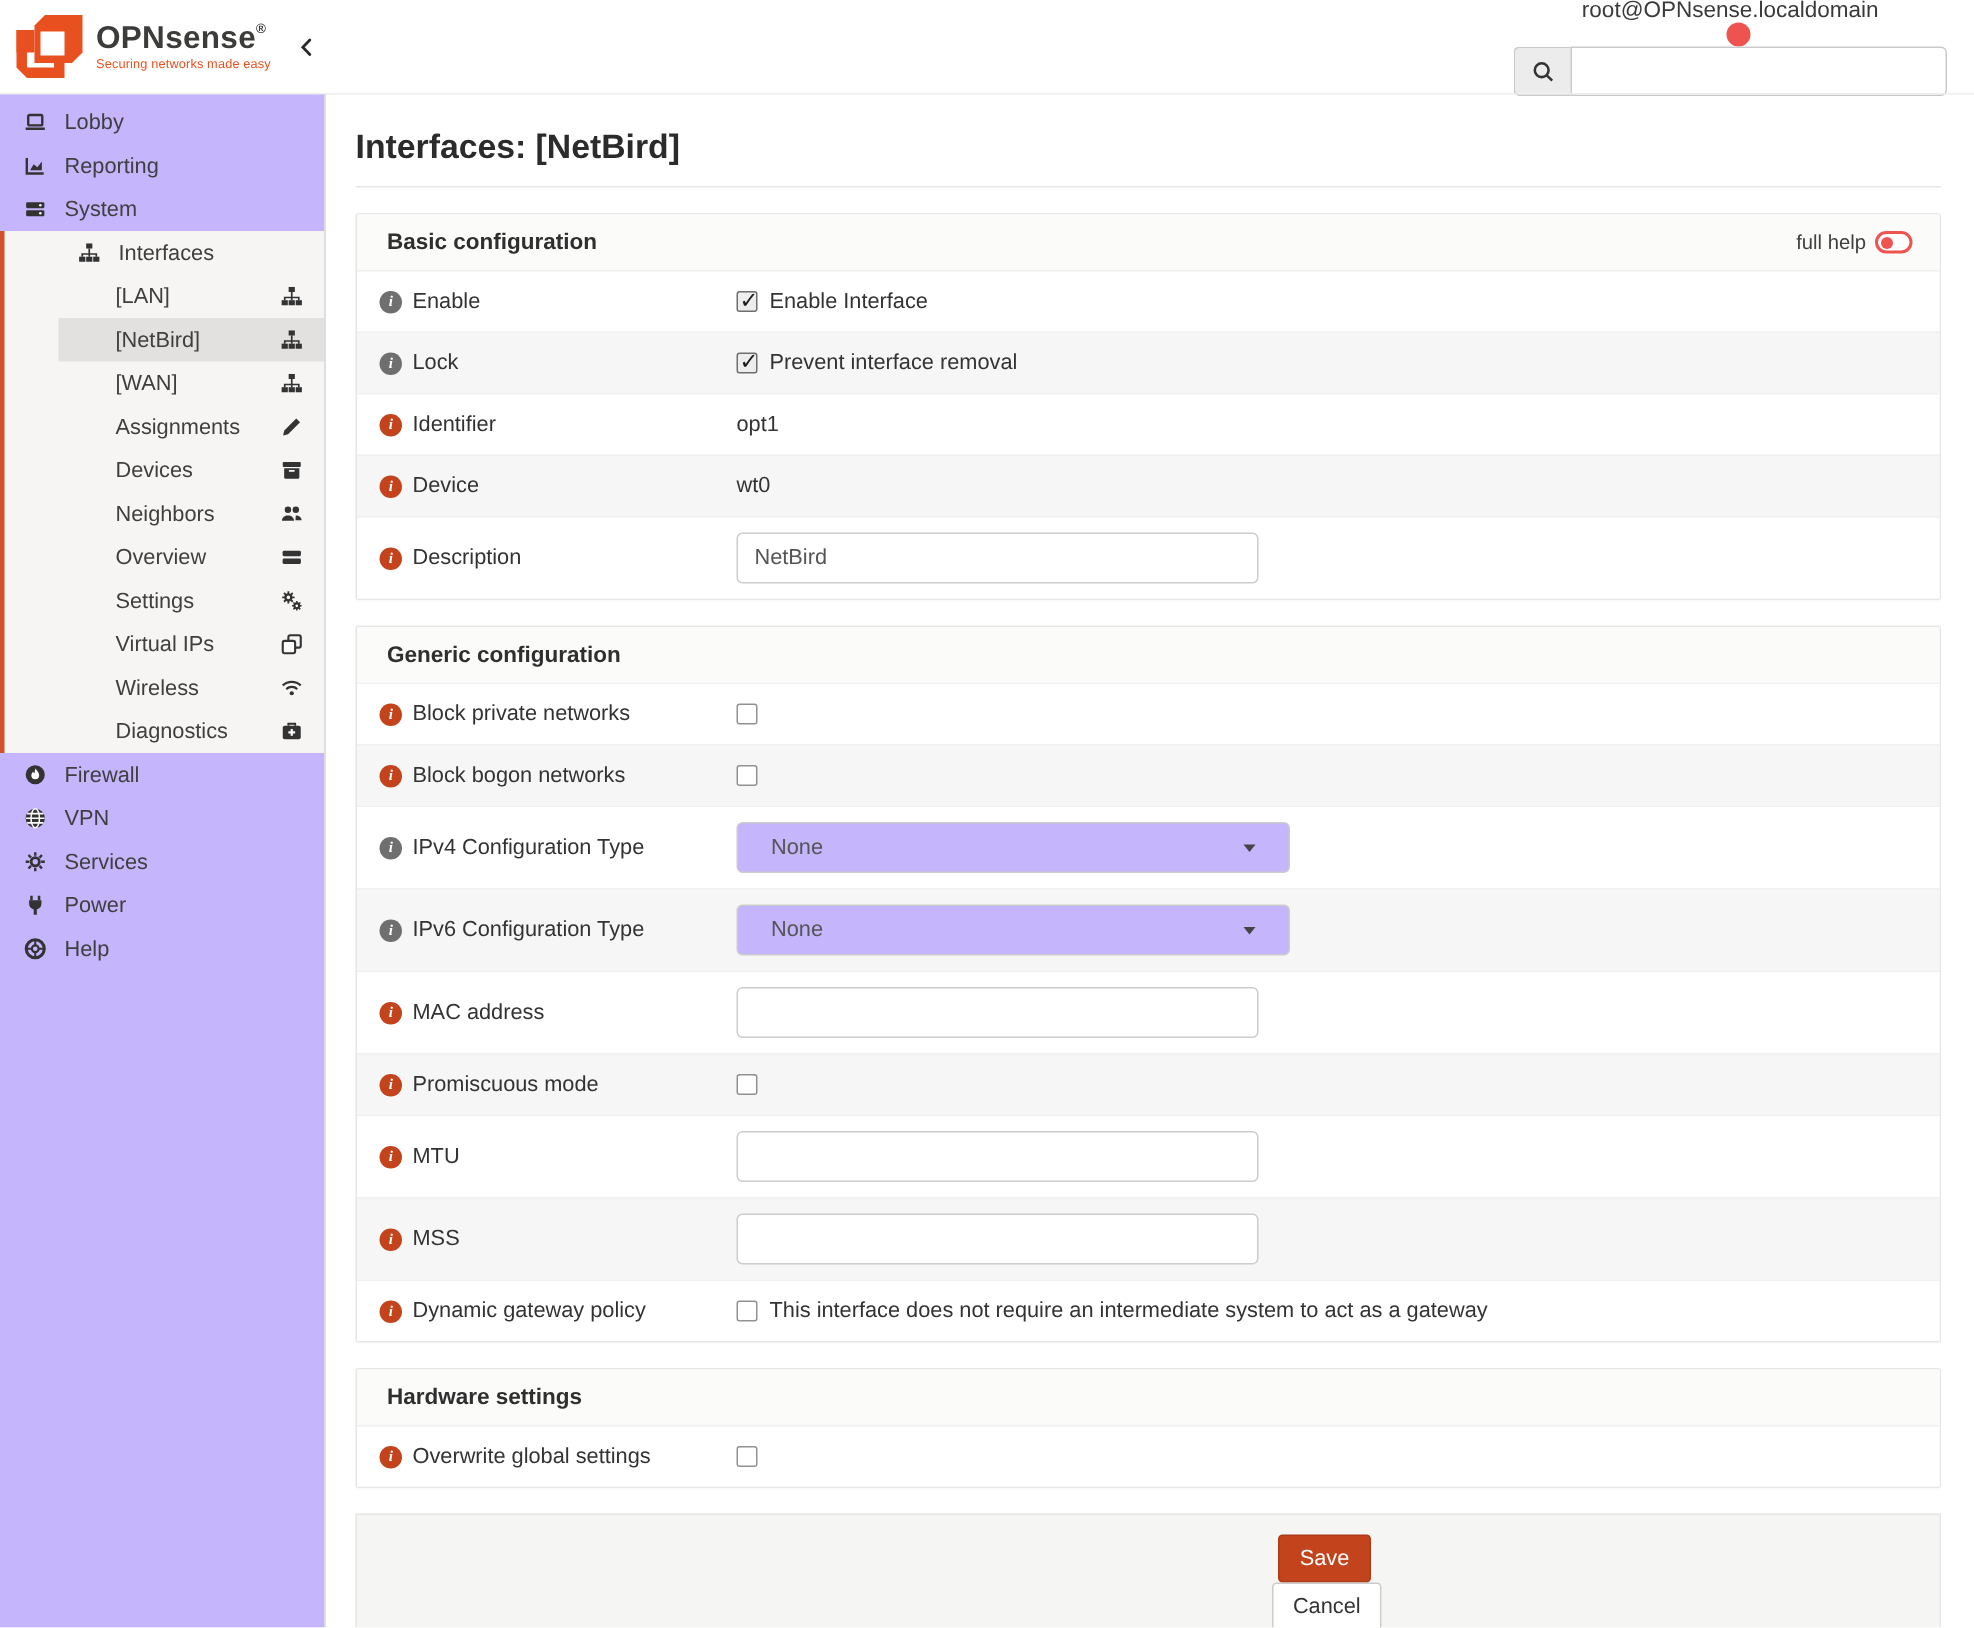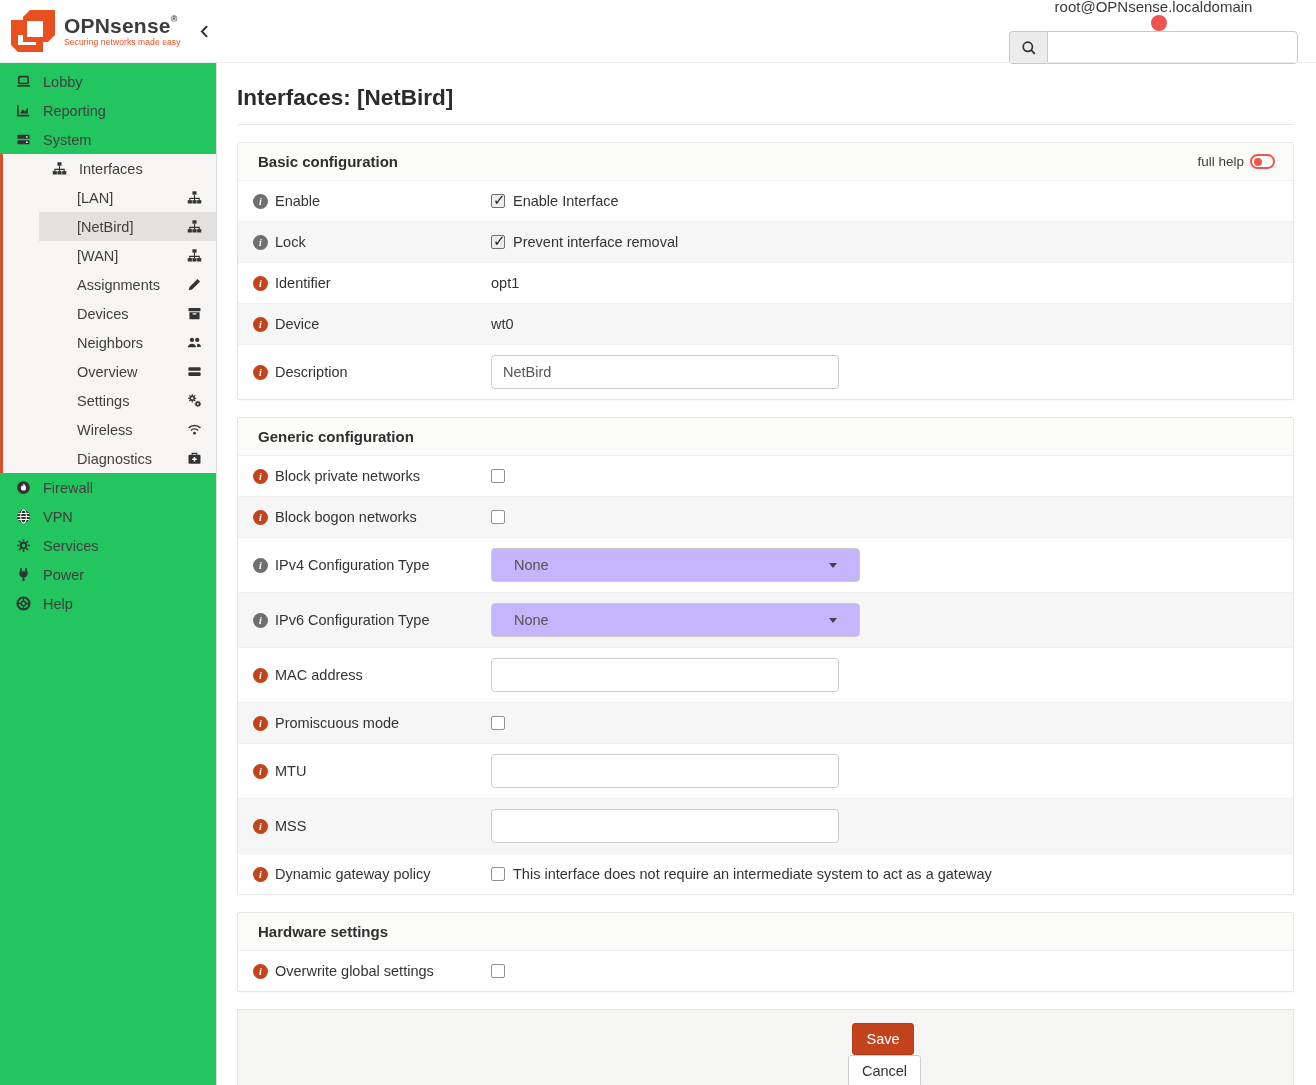--- a/index.html
+++ b/index.html
@@ -16,21 +16,21 @@
   .collapse { margin-left:16px; color:#2b2b2b; display:flex; cursor:pointer; }
   .hdr-right { display:flex; align-items:center;flex-direction:column; }
   .user { font-size:15px; color:#3a3a3a; }
   .status-dot { width:16px; height:16px; border-radius:50%; background:#ef5350; margin:0 14px 0 25px; }
   .search { display:flex; width:289px; height:33px; }
   .search-addon { width:38px; background:#ececec; border:1px solid #c9c9c9; border-right:none; border-radius:4px 0 0 4px; display:flex; align-items:center; justify-content:center; color:#333; }
   .search input { flex:1; border:1px solid #c9c9c9; border-radius:0 4px 4px 0; padding:0 10px; font:14px "Liberation Sans",sans-serif; color:#333; outline:none; background:#fff; }
 
   
   .layout { display:flex; height:1023px; }
-  .sidebar { width:217px; flex:none; background:#22c55e; border-right:1px solid #ddd; border-top:1px solid #eee; padding-top:4px; }
+  .sidebar { width:217px; flex:none; background:#c4b5fd; border-right:1px solid #ddd; border-top:1px solid #eee; padding-top:4px; }
   .main { flex:1; border-top:1px solid #eee; padding:0 22px 40px 20px; overflow:hidden; }
 
   
   .nav-item { height:29px; display:flex; align-items:center; padding:0 14px; font-size:14.5px; color:#3f3f3f; cursor:pointer; }
   .nav-item .ico { width:18px; margin-right:11px; color:#333; display:flex; align-items:center; justify-content:center; flex:none; }
   .ico svg { width:15px; height:15px; }
   .nav-group { background:#f6f5f4; border-left:3px solid #d3502c; }
   .nav-group .nav-item { padding-left:11px;margin-left:36px; }
   .nav-child { justify-content:space-between; padding-left:38px !important; }
   .nav-child .ico-r { color:#333; display:flex; }
@@ -291,20 +291,28 @@
         </div>
       <div class="nav-item nav-child">
           <span>Settings</span>
           <span class="ico-r">
             <svg>
               <use href="#i-gears"></use>
             </svg>
           </span>
         </div>
       <div class="nav-item nav-child">
+          <span>Virtual IPs</span>
+          <span class="ico-r">
+            <svg>
+              <use href="#i-clone"></use>
+            </svg>
+          </span>
+        </div>
+      <div class="nav-item nav-child">
           <span>Wireless</span>
           <span class="ico-r">
             <svg>
               <use href="#i-wifi"></use>
             </svg>
           </span>
         </div>
       <div class="nav-item nav-child">
           <span>Diagnostics</span>
           <span class="ico-r">

